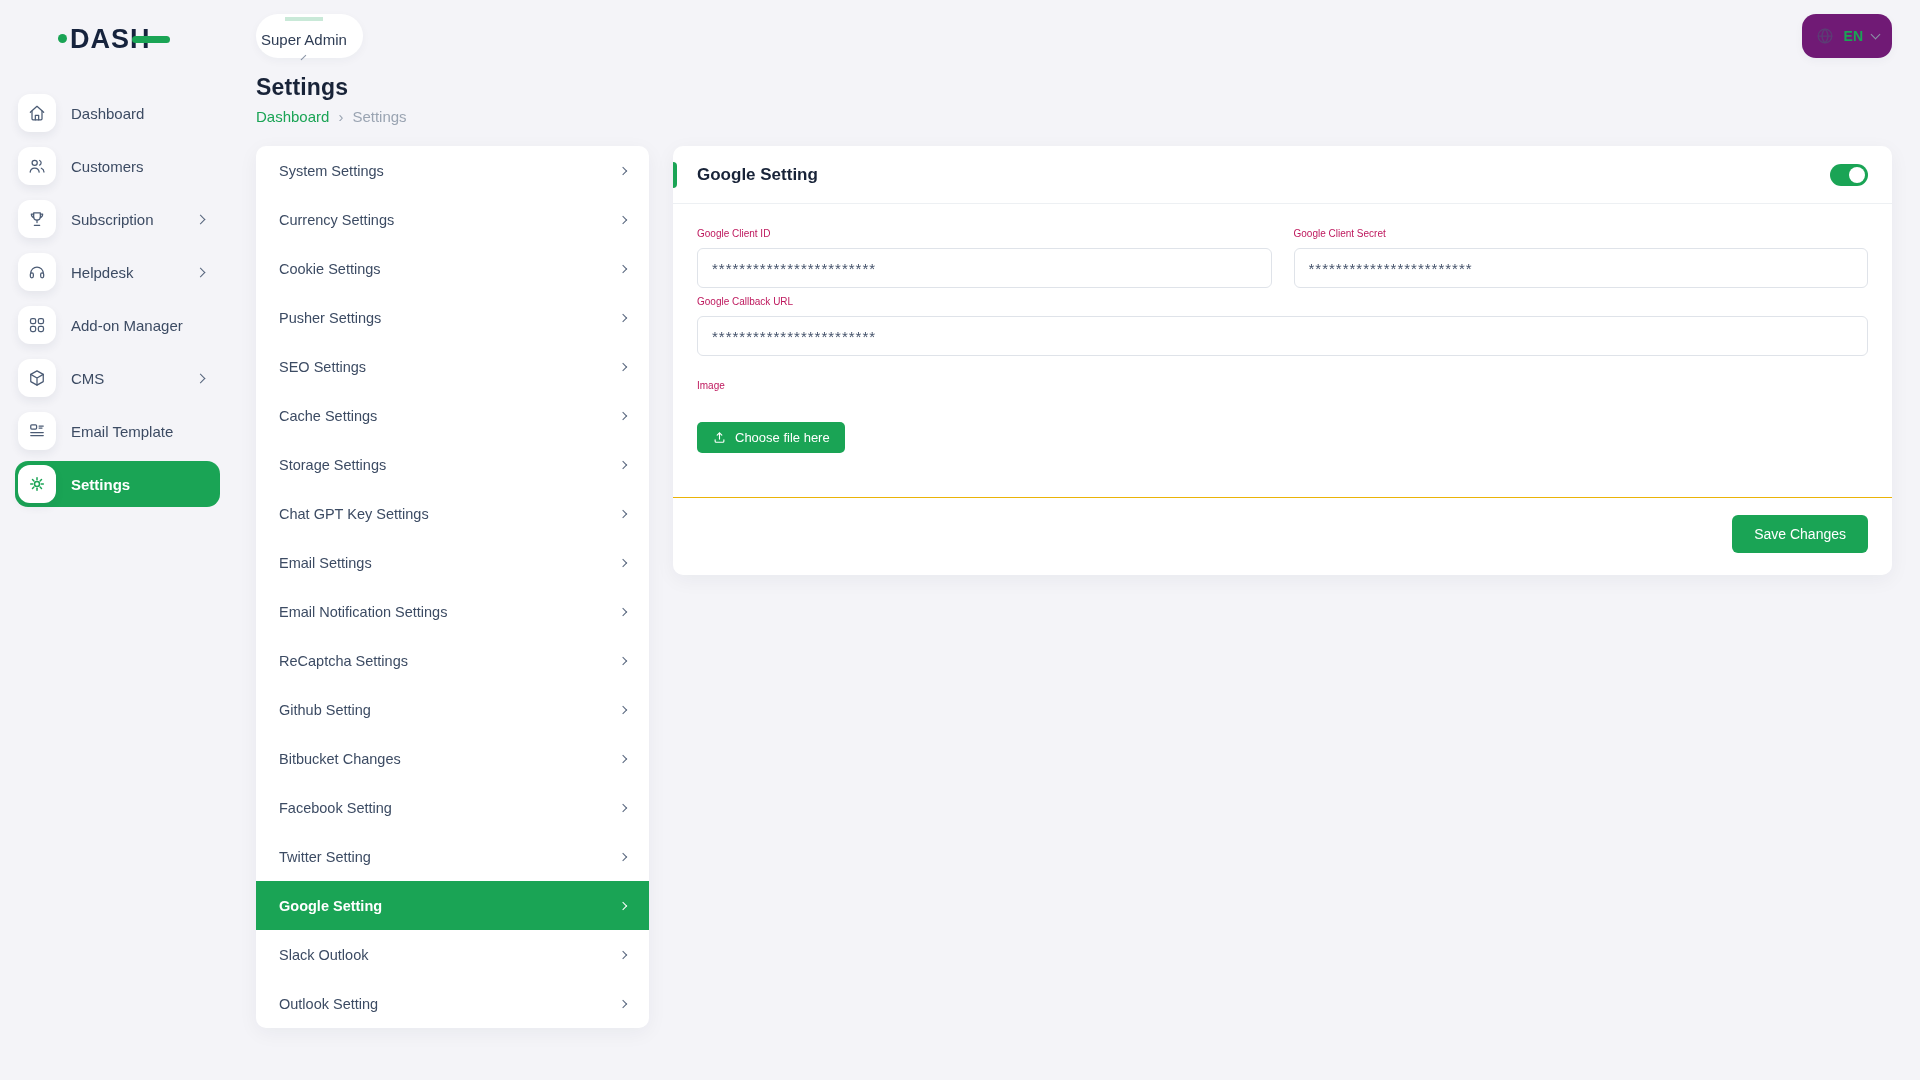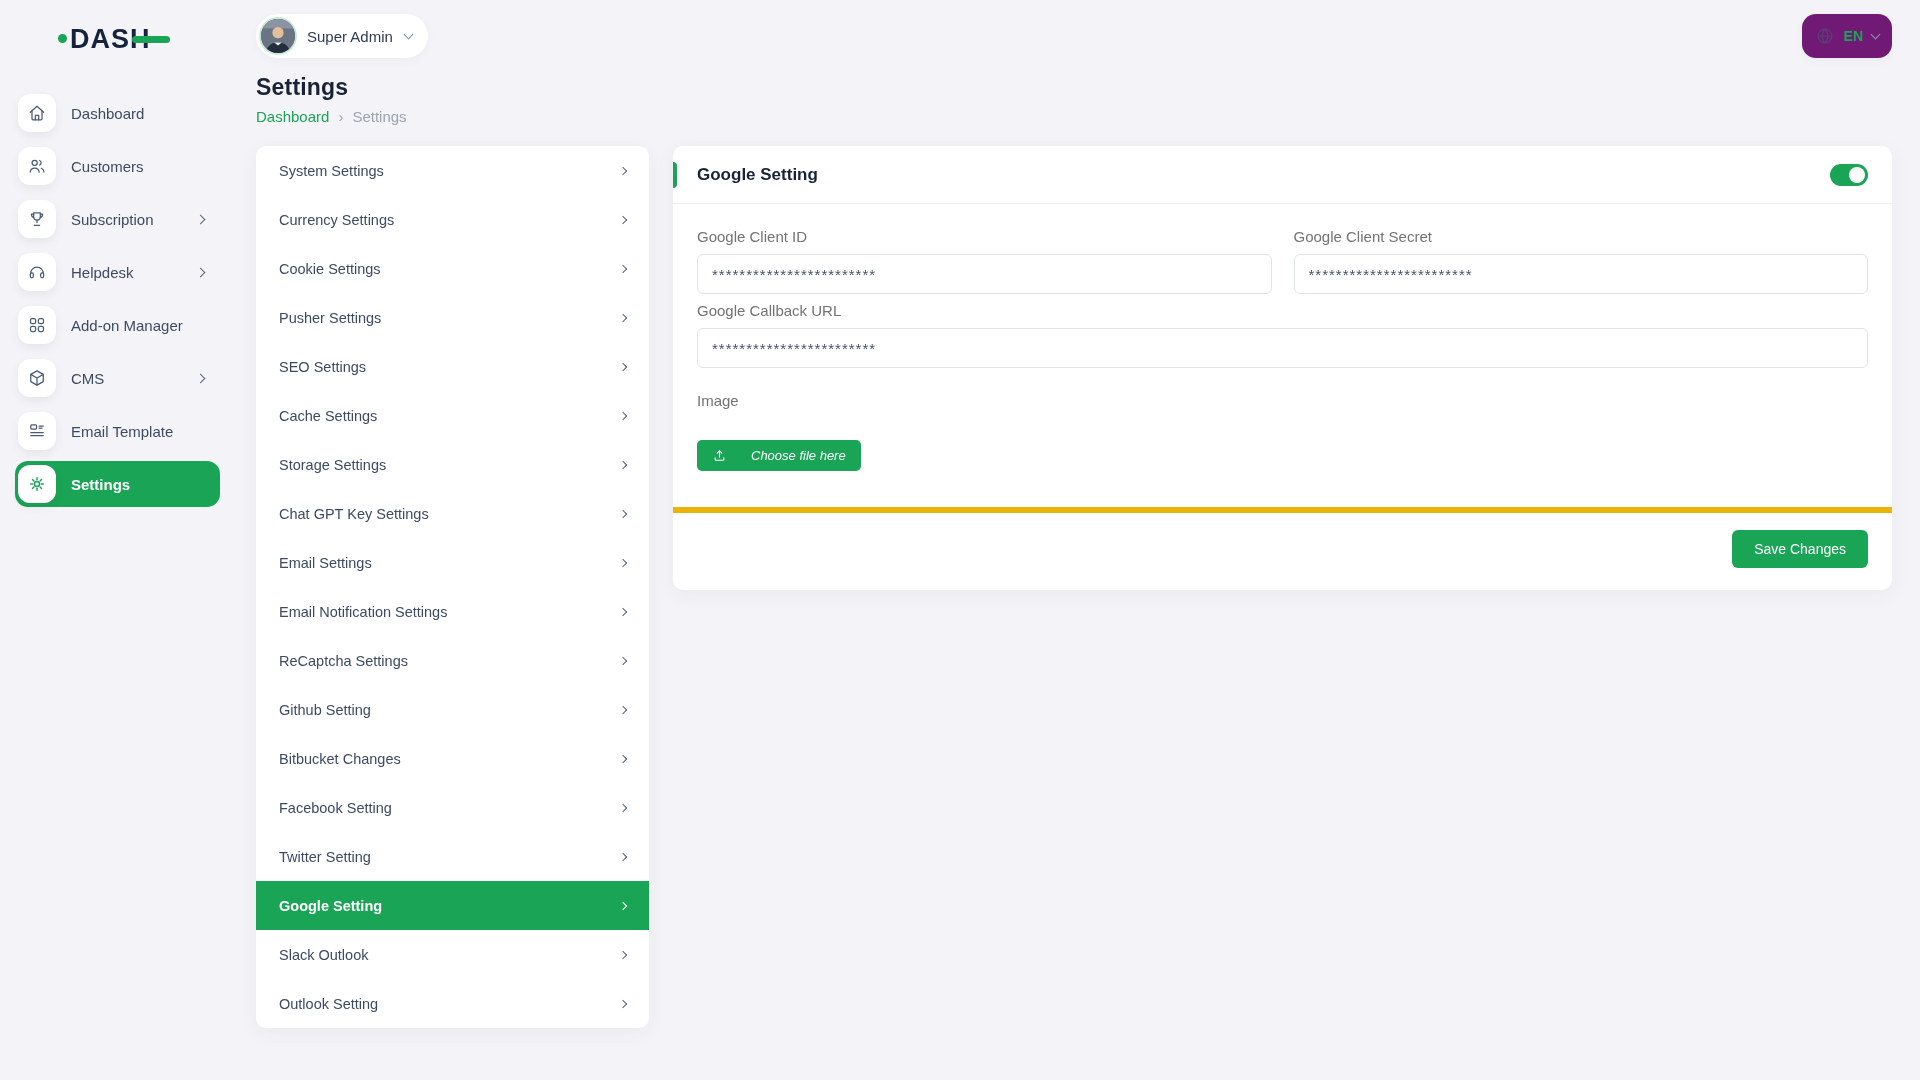--- a/index.html
+++ b/index.html
@@ -38,21 +38,21 @@
 
   
   .topbar {
     position:absolute; left:232px; top:0; right:0; height:62px;
     display:flex; align-items:center; justify-content:space-between;
     padding:10px 28px 0 24px;
   }
   .user-pill {
     display:flex; align-items:center; gap:12px;
     background:#ffffff; border-radius:999px; padding:5px 16px 5px 5px;
-    height:44px; cursor:pointer; box-shadow:0 3px 10px rgba(25,40,70,.04);
+    height:44px; cursor:pointer; box-shadow:0 3px 10px rgba(25,40,70,.04);flex-direction:column;
   }
   .avatar { width:34px; height:34px; border-radius:50%; overflow:hidden; box-shadow:0 0 0 2px #c9e9d8; background:#5a6470; }
   .user-name { font-size:15px; font-weight:500; color:#2e3c54; }
   .user-pill .chev, .lang-pill .chev { color:#8a95a6; }
   .lang-pill {
     display:flex; align-items:center; gap:9px;
     background:#701a75; border-radius:14px; padding:0 13px;
     height:44px; cursor:pointer; box-shadow:0 3px 10px rgba(25,40,70,.04);
   }
   .lang-code { font-size:14px; font-weight:700; color:#1aa455; }
@@ -100,38 +100,38 @@
     margin-left:auto; width:38px; height:22px; border-radius:11px;
     background:#1aa455; position:relative; cursor:pointer;
   }
   .toggle .knob {
     position:absolute; top:3px; right:3px; width:16px; height:16px;
     border-radius:50%; background:#ffffff;
   }
   .panel-body { padding:24px 24px 36px 24px; }
   .field-grid { display:flex; gap:22px; }
   .field { flex:1; }
-  .field-label { display:block; font-size:15px; font-weight:500; color:#737373; margin-bottom:9px; }
+  .field-label { display:block; font-size:10px; font-weight:500; color:#be185d; margin-bottom:9px; }
   .text-input {
     width:100%; height:40px; border:1px solid #dfe3e9; border-radius:6px;
     padding:0 14px; font-family:"Liberation Sans", sans-serif;
     font-size:15px; color:#45536b; letter-spacing:1px; background:#ffffff; outline:none;
   }
   .field-block { margin-top:8px; }
   .image-label { margin-top:24px; margin-bottom:12px; }
   .choose-btn {
-    margin-top:19px; display:inline-flex; align-items:center; gap:24px;
+    margin-top:19px; display:inline-flex; align-items:center; gap:8px;
     background:#1aa455; color:#ffffff; border:none; border-radius:5px;
     padding:8px 15px; font-family:"Liberation Sans", sans-serif;
-    font-size:13px; font-weight:500; cursor:pointer;font-style:italic;
+    font-size:13px; font-weight:500; cursor:pointer;
   }
   .btn-icon path { fill:none; stroke:#ffffff; stroke-width:1.8; stroke-linecap:round; stroke-linejoin:round; }
   .panel-footer {
-    border-top:6px solid #eab308; padding:17px 24px 22px;
-    display:flex; justify-content:flex-end;
+    border-top:1px solid #eab308; padding:17px 24px 22px;
+    display:flex; justify-content:flex-end;margin-top:8px;
   }
   .save-btn {
     background:#1aa455; color:#ffffff; border:none; border-radius:6px;
     padding:11px 22px; font-family:"Liberation Sans", sans-serif;
     font-size:14px; font-weight:500; cursor:pointer;
   }
 </style>
 </head>
 <body>
 

